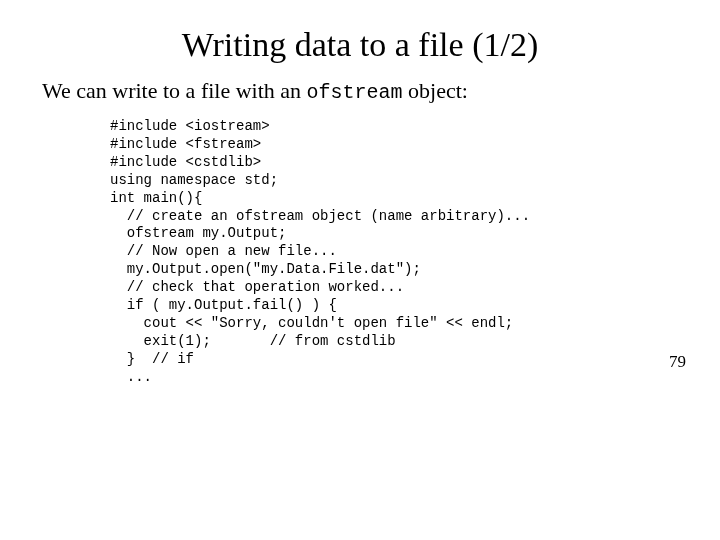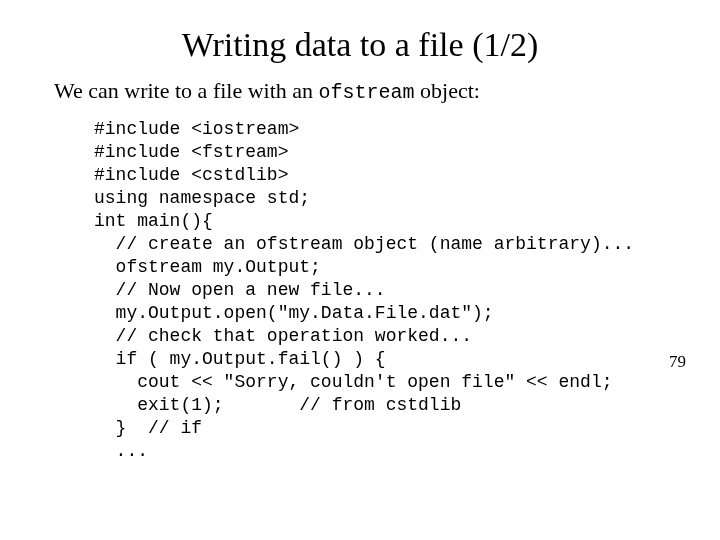--- a/index.html
+++ b/index.html
@@ -21,32 +21,32 @@
     position: relative;
   }
   .title {
     font-size: 34px;
     text-align: center;
     margin: 6px 0 14px 0;
     font-weight: normal;
   }
   .intro {
     font-size: 22px;
-    margin: 0 0 14px 24px;
+    margin: 0 0 14px 12px;
   }
   .intro .mono {
     font-family: "Courier New", Courier, monospace;
     font-size: 20px;
   }
   .code {
     font-family: "Courier New", Courier, monospace;
-    font-size: 18px;
+    font-size: 14px;
     line-height: 1.28;
     white-space: pre;
-    margin-left: 64px;
+    margin-left: 80px;
   }
   .footer {
     position: absolute;
     left: 16px;
     bottom: 14px;
     font-size: 15px;
     font-family: "PMingLiU", "MingLiU", "Times New Roman", serif;
   }
   .pagenum {
     position: absolute;

